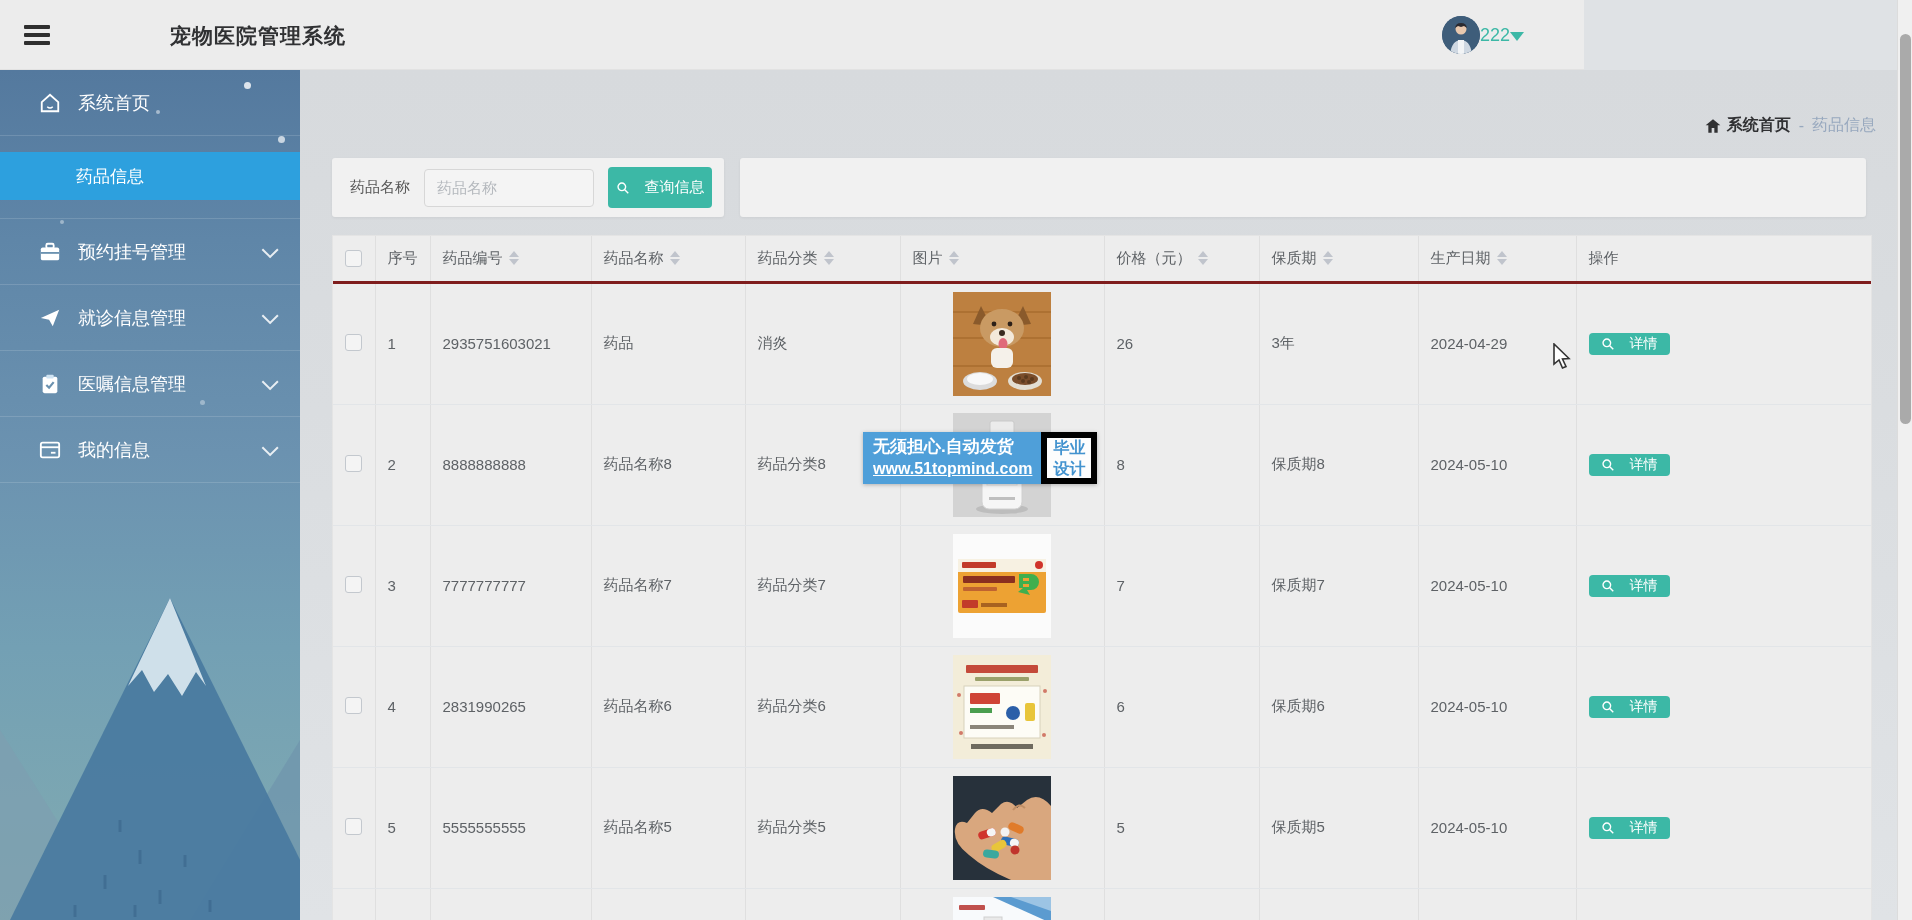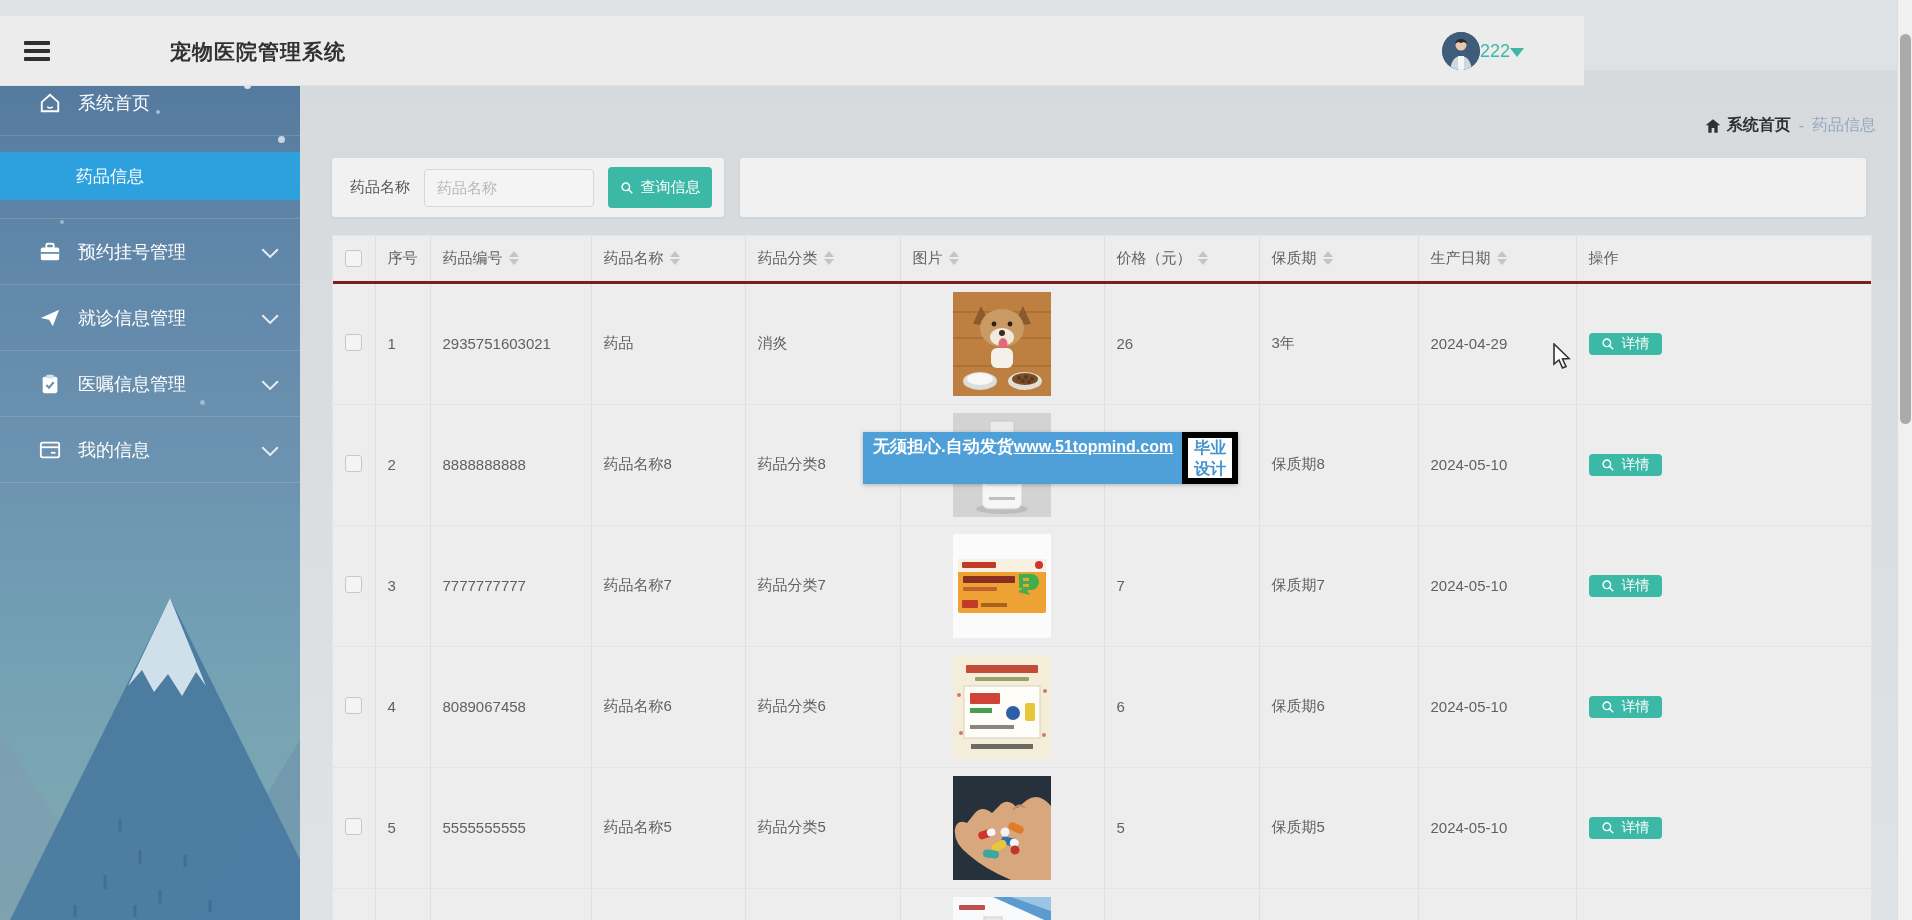--- a/index.html
+++ b/index.html
@@ -1,21 +1,21 @@
 <!DOCTYPE html>
 <html><head>
 <meta charset="utf-8">
 <style>
   * { margin:0; padding:0; box-sizing:border-box; }
   html,body { width:1912px; height:920px; overflow:hidden;
     font-family:"Liberation Sans","DejaVu Sans",sans-serif; }
   body { position:relative; background:#dfe2e5; }
 
   
-  .header { position:absolute; top:16px; left:0; width:1584px; height:70px;
+  .header { position:absolute; top:0; left:0; width:1584px; height:70px;
     background:#ececec; border-bottom:1px solid #e2e2e2; z-index:30; }
   .hamburger { position:absolute; left:24px; top:21px; width:28px; height:28px; cursor:pointer; }
   .hamburger span { display:block; width:26px; height:4px; background:#2f2f2f; margin:4px 0; border-radius:1px; }
   .app-title { position:absolute; left:170px; top:22px; font-size:21px; font-weight:bold; color:#303133; letter-spacing:1px; }
   .user-area { position:absolute; right:60px; top:0; height:70px; display:flex; align-items:center; }
   .avatar { width:38px; height:38px; border-radius:50%; overflow:hidden; background:#3e5d7a; flex:none; }
   .user-name { font-size:18px; color:#3cb8a6; }
   .user-caret { width:0; height:0; border-left:7px solid transparent; border-right:7px solid transparent; border-top:9px solid #3cb8a6; margin-top:3px; }
 
   
@@ -47,21 +47,21 @@
 
   .search-card { position:absolute; left:32px; top:88px; width:392px; height:59px;
     background:#f1f1f1; border-radius:3px; box-shadow:0 1px 3px rgba(0,0,0,.06);
     display:flex; align-items:center; padding:0 12px 0 18px; gap:14px; }
   .search-label { font-size:15px; color:#555; white-space:nowrap; }
   .search-input { width:170px; height:38px; background:#f4f4f4; border:1px solid #d7d7d7;
     border-radius:4px; padding:0 12px; font-size:15px; color:#333;
     font-family:"Liberation Sans","DejaVu Sans",sans-serif; }
   .search-input::placeholder { color:#b4b8bd; }
   .btn-teal { background:#3cb8a6; color:#fff; border:none; border-radius:4px; cursor:pointer;
-    display:inline-flex; align-items:center; justify-content:center; gap:7px;
+    display:inline-flex; align-items:center; justify-content:center; gap:15px;
     font-family:"Liberation Sans","DejaVu Sans",sans-serif; }
   .search-btn { width:126px; height:41px; font-size:15px; }
   .toolbar-card { position:absolute; left:440px; top:88px; width:1126px; height:59px;
     background:#f1f1f1; border-radius:3px; box-shadow:0 1px 3px rgba(0,0,0,.06); }
 
   
   .table-card { position:absolute; left:32px; top:165px; width:1540px; height:687px;
     background:#ededed; overflow:hidden; border:1px solid #e4e4e4; }
   table.data { border-collapse:collapse; table-layout:fixed; width:1540px; background:#ededed; }
   table.data th, table.data td { border-right:1px solid #dfdfdf; border-bottom:1px solid #e2e5e8;
@@ -76,21 +76,21 @@
   .sort-caret .up { border-bottom:6px solid #c0c4cc; }
   .sort-caret .dn { border-top:6px solid #c0c4cc; }
   .cbx { width:17px; height:17px; border:1px solid #c3c8ce; border-radius:3px; background:#f4f4f4; display:inline-block; cursor:pointer; }
   .img-cell-wrap { width:98px; height:104px; margin:0 auto; display:block; }
   .detail-btn { padding:0 12px; height:22px; font-size:14px; border-radius:4px; }
   .mag { width:14px; height:14px; flex:none; }
 
   
   .watermark { position:absolute; left:863px; top:432px; height:52px; display:flex; z-index:40;
     box-shadow:0 1px 4px rgba(0,0,0,.25); }
-  .wm-left { background:#4f9fd9; color:#fff; padding:4px 9px 4px 10px; display:flex; flex-direction:row; justify-content:center; }
+  .wm-left { background:#4f9fd9; color:#fff; padding:4px 9px 4px 10px; display:flex; flex-direction:column; justify-content:center; }
   .wm-l1 { font-size:17px; font-weight:bold; line-height:22px; white-space:nowrap; }
   .wm-l2 { font-size:16px; font-weight:bold; line-height:22px; text-decoration:underline; white-space:nowrap; }
   .wm-badge { background:#fdfdfd; border:6px solid #000000; color:#4393cf; font-weight:bold;
     font-size:16px; line-height:21px; padding:2px 6px; display:flex; flex-direction:column; justify-content:center; text-align:center; }
 
   
   .scrollbar { position:absolute; top:0; right:0; width:15px; height:920px; background:#f0f0f0; border-left:1px solid #dcdcdc; z-index:50; }
   .scroll-thumb { position:absolute; left:2px; width:11px; top:34px; height:390px; background:#aaaaaa; border-radius:6px; }
   .cursor { position:absolute; left:1552px; top:343px; z-index:60; pointer-events:none; }
 </style>
@@ -442,21 +442,21 @@
                 <svg class="mag" viewBox="0 0 24 24" fill="none" stroke="#fff" stroke-width="2.4">
                   <circle cx="10" cy="10" r="6.5"></circle>
                   <path d="M15 15 L21 21"></path>
                 </svg>
                 <span>详情</span>
               </button></td>
           </tr>
           <tr>
             <td><span class="cbx"></span></td>
             <td>4</td>
-            <td>8089067458</td>
+            <td>2831990265</td>
             <td>药品名称6</td>
             <td>药品分类6</td>
             <td>
               <svg class="img-cell-wrap" viewBox="0 0 98 104">
     <rect width="98" height="104" fill="#f3edd9"></rect>
     <g fill="#c44a3a" opacity=".7">
                   <circle cx="6" cy="40" r="2"></circle>
                   <circle cx="92" cy="36" r="2"></circle>
                   <circle cx="8" cy="78" r="2"></circle>
                   <circle cx="91" cy="80" r="2"></circle>

